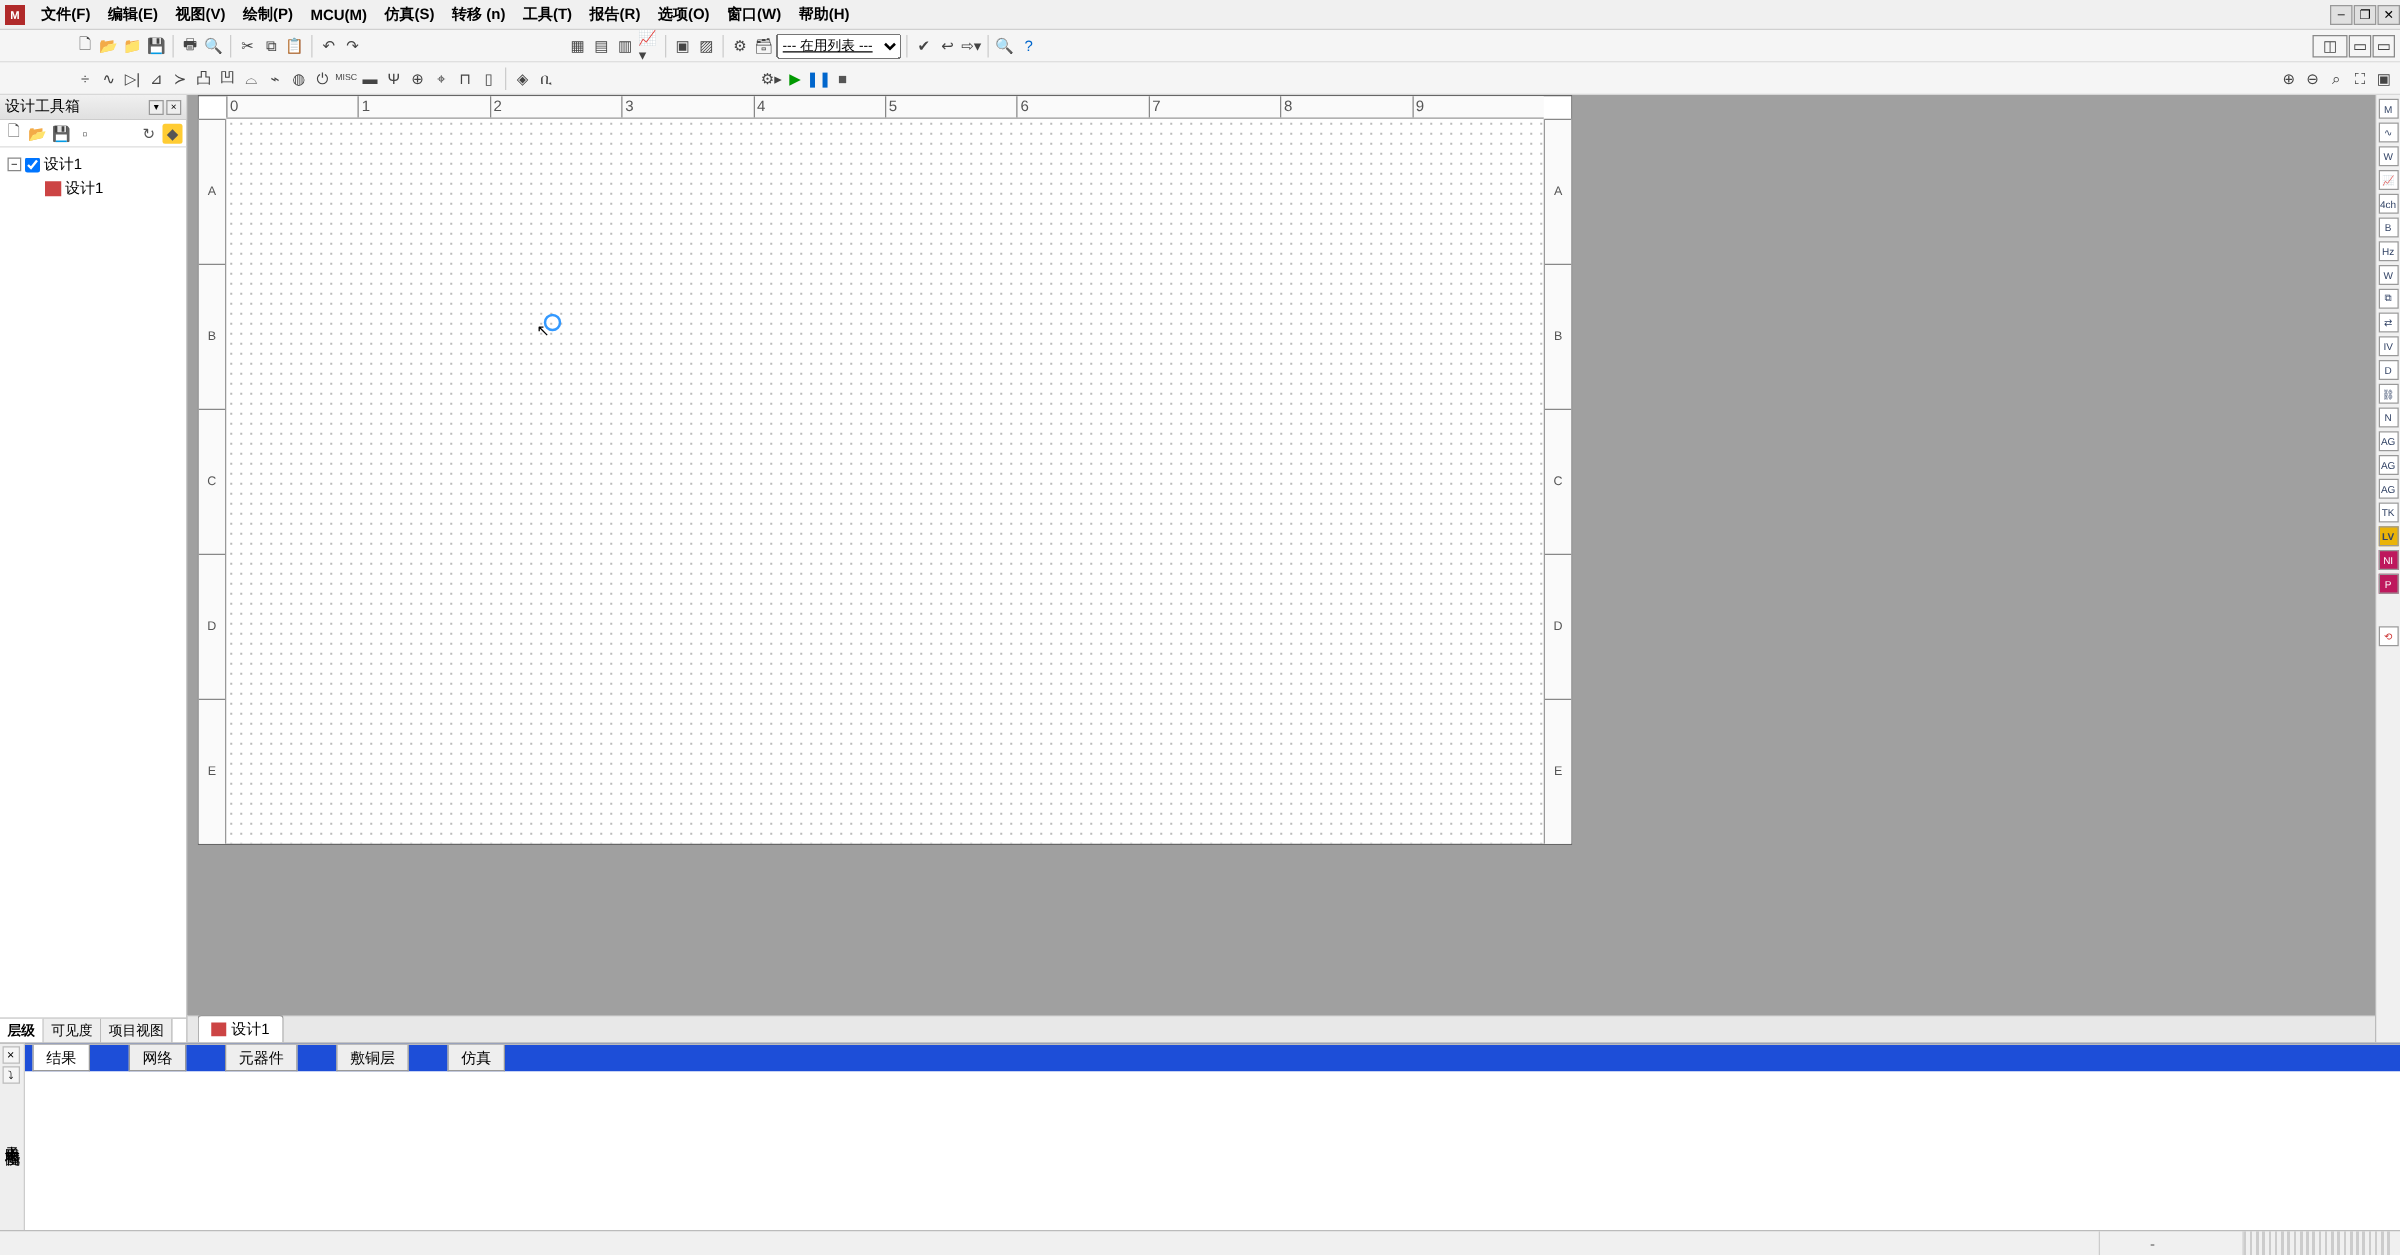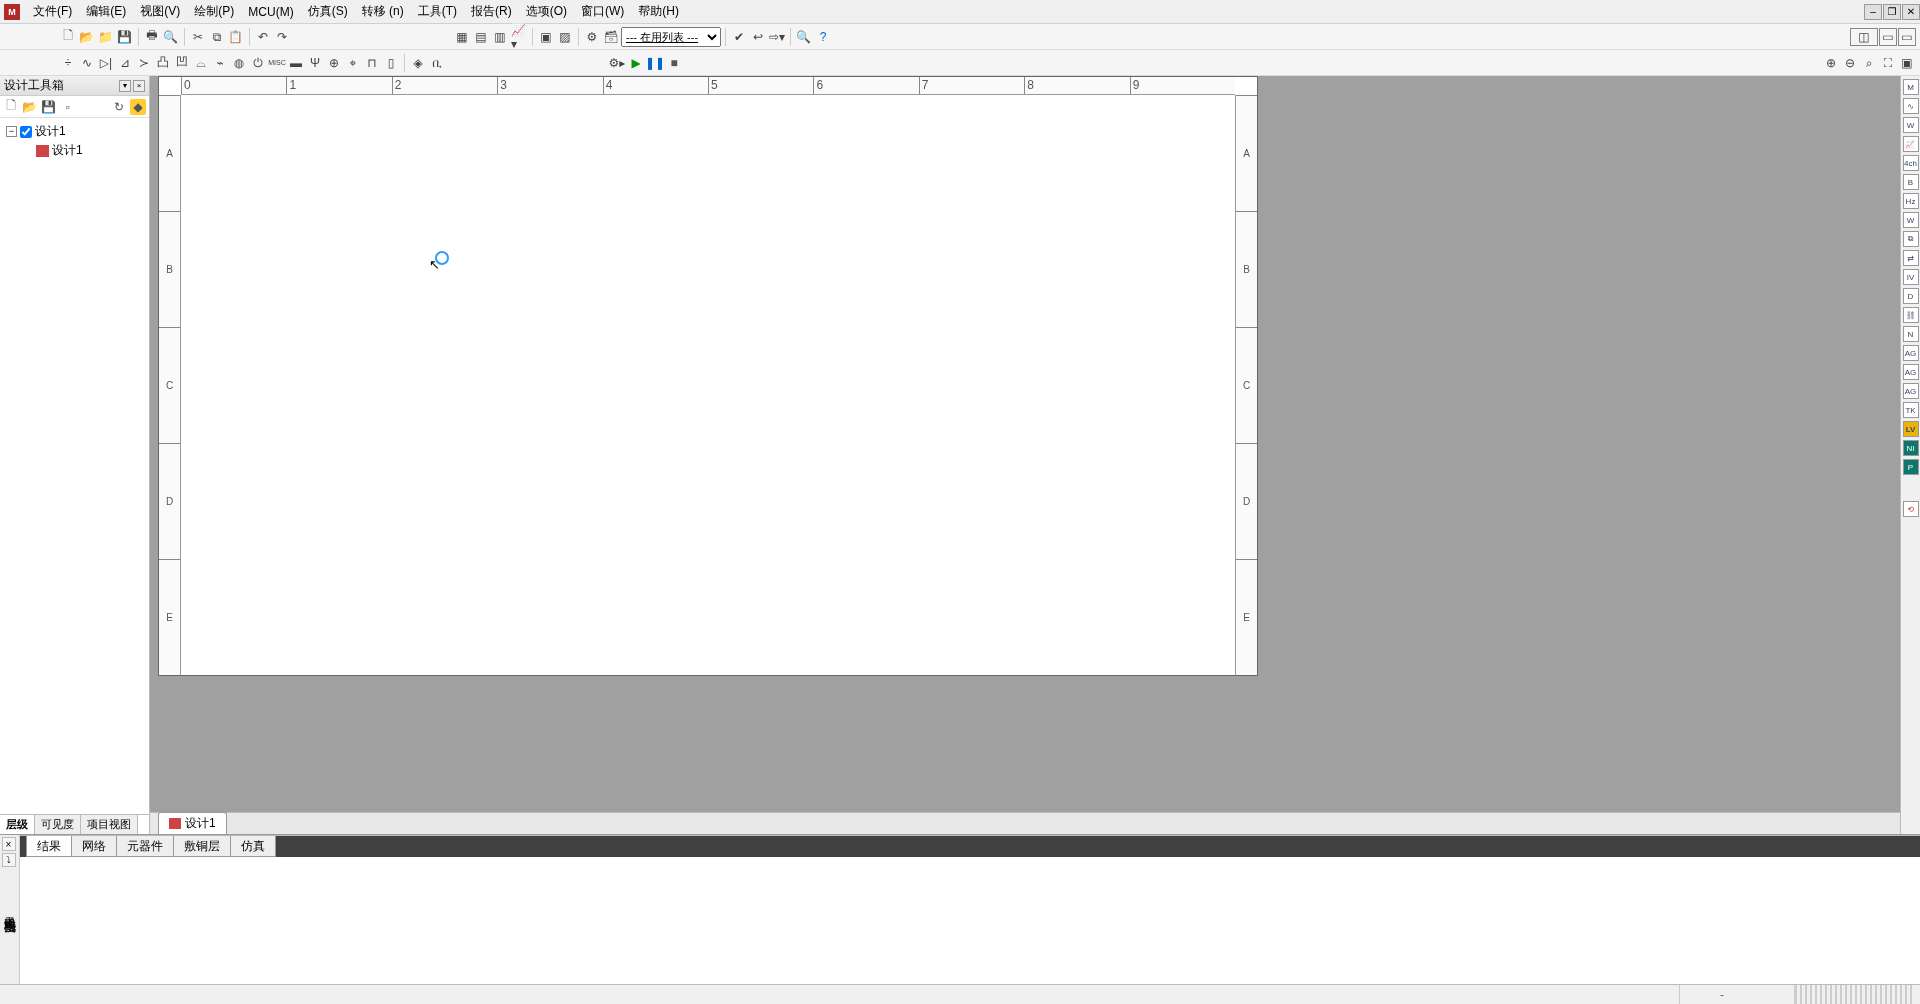--- a/index.html
+++ b/index.html
@@ -1,21 +1,21 @@
 <!DOCTYPE html>
 <html><head>
 <meta charset="utf-8">
 <style>
 * { margin: 0; padding: 0; box-sizing: border-box; font-family: "Microsoft YaHei", "SimSun", sans-serif; font-size: 12px; }
 html, body { width: 100%; height: 100%; overflow: hidden; background: #f0f0f0; }
 
 
 .menubar { height: 24px; background: #f0f0f0; display: flex; align-items: center; border-bottom: 1px solid #d0d0d0; padding-left: 4px; }
 .menubar .app-icon { width: 16px; height: 16px; margin-right: 6px; background: #b02a2a; display: flex; align-items: center; justify-content: center; color: #fff; font-size: 9px; font-weight: bold; }
-.menubar .menu-item { padding: 3px 7px; cursor: default; }
+.menubar .menu-item { padding: 3px 7px; cursor: default; font-weight: bold; }
 .menubar .spacer { flex: 1; }
 .menubar .win-btn { width: 18px; height: 16px; margin-left: 1px; background: #e0e0e0; border: 1px solid #999; display: flex; align-items: center; justify-content: center; font-size: 10px; cursor: default; }
 
 
 .toolbar-row { height: 26px; background: #f5f5f5; border-bottom: 1px solid #d8d8d8; display: flex; align-items: center; padding: 0 4px; gap: 1px; position: relative; }
 .toolbar-row .tb-btn { width: 18px; height: 18px; display: flex; align-items: center; justify-content: center; border: 1px solid transparent; cursor: default; color: #444; }
 .toolbar-row .sep { width: 1px; height: 18px; background: #ccc; margin: 0 3px; }
 .toolbar-row select { height: 20px; font-size: 11px; width: 100px; text-decoration: underline; }
 .toolbar-row .tb-right { position: absolute; right: 4px; display: flex; gap: 1px; align-items: center; }
 
@@ -66,30 +66,30 @@
 
 .doc-tabs { height: 22px; background: #e8e8e8; border-top: 1px solid #bbb; display: flex; align-items: flex-end; padding-left: 8px; position: relative; }
 .doc-tabs .dtab { padding: 2px 10px; background: #fff; border: 1px solid #999; border-bottom: none; border-radius: 3px 3px 0 0; display: flex; align-items: center; gap: 4px; }
 .doc-tabs .dtab .dicon { width: 12px; height: 11px; background: #c44; }
 .doc-tabs .tab-tool { position: absolute; right: 4px; bottom: 2px; width: 16px; height: 16px; background: #ddd; border: 1px solid #aaa; display:flex; align-items:center; justify-content:center; font-size:9px;}
 
 
 .instrument-bar { position: absolute; top: 76px; bottom: 170px; right: 0; width: 20px; background: #f0f0f0; border-left: 1px solid #bbb; display: flex; flex-direction: column; align-items: center; padding-top: 3px; gap: 3px; overflow:hidden;}
 .instrument-bar .ibtn { width: 16px; height: 16px; background: #fff; border: 1px solid #999; display: flex; align-items: center; justify-content: center; font-size: 8px; color: #346; }
 .instrument-bar .ibtn.yellow { background: #eab308; font-weight: bold; }
-.instrument-bar .ibtn.dark { background: #0f766e; color: #fff; }
+.instrument-bar .ibtn.dark { background: #be185d; color: #fff; }
 
 
 .bottom-panel { position: absolute; left: 0; right: 0; bottom: 20px; height: 150px; background: #fff; border-top: 1px solid #999; display: flex; }
 .bottom-panel .sidebar-label { width: 20px; background: #eee; border-right: 1px solid #ccc; writing-mode: vertical-rl; text-orientation: upright; display: flex; align-items: center; justify-content: center; font-size: 11px; letter-spacing: 1px; position: relative;}
 .bottom-panel .sidebar-label .close-x { position: absolute; top: 2px; left: 2px; width: 14px; height: 14px; writing-mode: horizontal-tb; font-size: 10px; display:flex; align-items:center; justify-content:center; border:1px solid #bbb; background:#f5f5f5;}
 .bottom-panel .sidebar-label .pin { position: absolute; top: 18px; left: 2px; width: 14px; height: 14px; writing-mode: horizontal-tb; font-size: 9px; display:flex; align-items:center; justify-content:center; border:1px solid #bbb; background:#f5f5f5;}
 .bottom-panel .content { flex: 1; display: flex; flex-direction: column; }
 .bottom-panel .log-area { flex: 1; padding: 6px 10px; border: 1px solid #ddd; margin: 3px; overflow: auto; font-size: 13px; }
-.bottom-panel .btabs { height: 22px; display: flex; border-top: 1px solid #bbb; padding-left: 6px; background:#404040;}
+.bottom-panel .btabs { height: 22px; display: flex; border-top: 1px solid #bbb; padding-left: 6px; background:#1d4ed8;gap:32px;}
 .bottom-panel .btabs .btab { padding: 2px 10px; border: 1px solid #999; border-top: none; background: #eee; margin-right: -1px; font-size: 12px; }
 .bottom-panel .btabs .btab.active { background: #fff; }
 
 
 .statusbar { position: absolute; bottom: 0; left: 0; right: 0; height: 20px; background: #f0f0f0; border-top: 1px solid #bbb; display: flex; align-items: center; justify-content: flex-end; padding: 0 6px; gap: 30px; font-size: 11px; color: #666; }
 .statusbar .cell { border-left: 1px solid #ccc; padding: 0 40px; height: 100%; display: flex; align-items: center; }
 </style>
 </head>
 <body>
 

